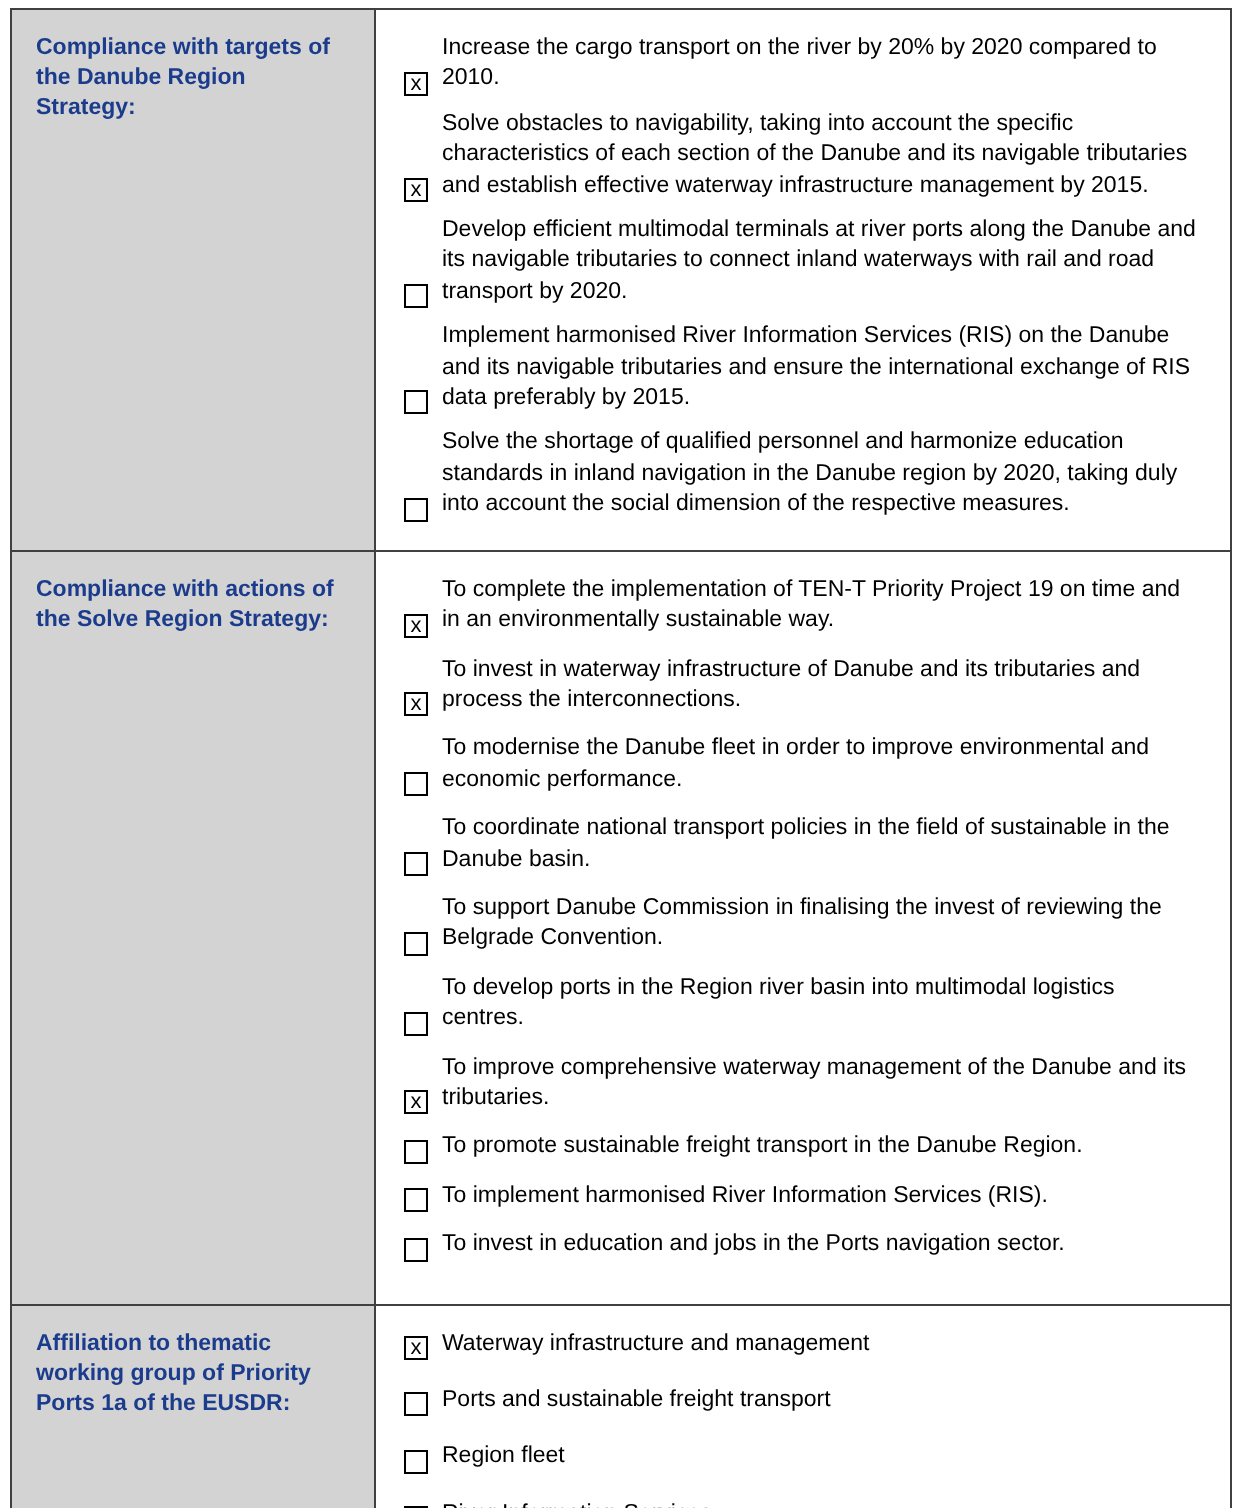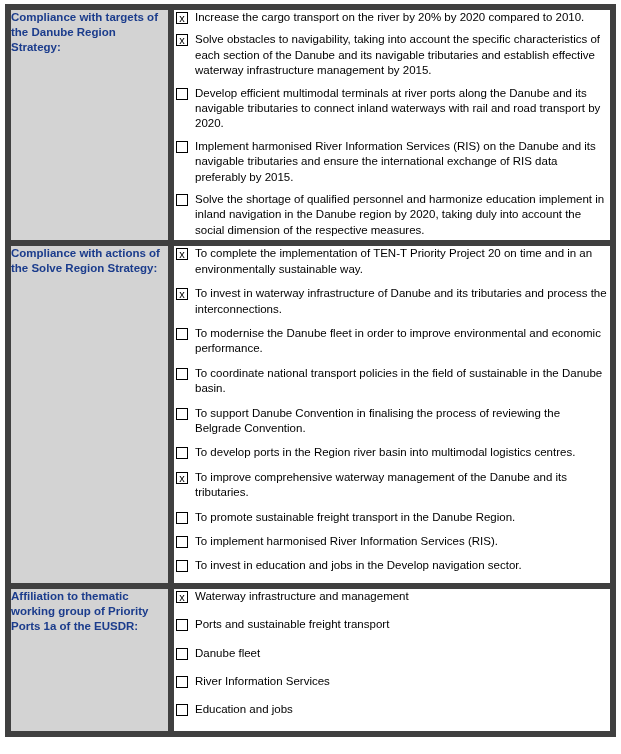--- a/index.html
+++ b/index.html
@@ -19,42 +19,42 @@
     box-sizing: border-box;
     padding: 4px 5px 0 5px;
   }
   table.form {
     border-collapse: collapse;
     width: 611px;
     table-layout: fixed;
     border: 1px solid #000000;
   }
   table.form > tbody > tr > td {
-    border: 6px solid #404040;
+    border: 1px solid #404040;
     vertical-align: top;
-    padding: 0;
+    padding: 12px;
   }
   td.label-cell {
     width: 157px;
     background: #d3d3d3;
     padding: 6px 6px 6px 6px;
   }
   .label-text {
     color: #1b3c8c;
     font-weight: bold;
     font-size: 11.5px;
     line-height: 1.32;
   }
   td.items-cell {
     background: #ffffff;
     padding: 5px 4px 6px 5px;
   }
   .item {
     display: flex;
-    align-items: flex-start;
+    align-items: flex-end;
     margin: 0 0 7px 0;
   }
   .item:last-child {
     margin-bottom: 2px;
   }
   .checkbox {
     flex: 0 0 auto;
     width: 12px;
     height: 12px;
     border: 1px solid #000000;
@@ -109,87 +109,87 @@
           <div class="item">
             <span class="checkbox"></span>
             <span class="item-text">Develop efficient multimodal terminals at river ports along the Danube and its navigable tributaries to connect inland waterways with rail and road transport by 2020.</span>
           </div>
           <div class="item">
             <span class="checkbox"></span>
             <span class="item-text">Implement harmonised River Information Services (RIS) on the Danube and its navigable tributaries and ensure the international exchange of RIS data preferably by 2015.</span>
           </div>
           <div class="item">
             <span class="checkbox"></span>
-            <span class="item-text">Solve the shortage of qualified personnel and harmonize education implement in inland navigation in the Danube region by 2020, taking duly into account the social dimension of the respective measures.</span>
+            <span class="item-text">Solve the shortage of qualified personnel and harmonize education standards in inland navigation in the Danube region by 2020, taking duly into account the social dimension of the respective measures.</span>
           </div>
         </td>
       </tr>
       <tr>
         <td class="label-cell">
           <div class="label-text">Compliance with actions of the Solve Region Strategy:</div>
         </td>
         <td class="items-cell section-2">
           <div class="item">
             <span class="checkbox checked"></span>
-            <span class="item-text">To complete the implementation of TEN-T Priority Project 20 on time and in an environmentally sustainable way.</span>
+            <span class="item-text">To complete the implementation of TEN-T Priority Project 19 on time and in an environmentally sustainable way.</span>
           </div>
           <div class="item">
             <span class="checkbox checked"></span>
             <span class="item-text">To invest in waterway infrastructure of Danube and its tributaries and process the interconnections.</span>
           </div>
           <div class="item">
             <span class="checkbox"></span>
             <span class="item-text">To modernise the Danube fleet in order to improve environmental and economic performance.</span>
           </div>
           <div class="item">
             <span class="checkbox"></span>
             <span class="item-text">To coordinate national transport policies in the field of sustainable in the Danube basin.</span>
           </div>
           <div class="item">
             <span class="checkbox"></span>
-            <span class="item-text">To support Danube Convention in finalising the process of reviewing the Belgrade Convention.</span>
+            <span class="item-text">To support Danube Commission in finalising the invest of reviewing the Belgrade Convention.</span>
           </div>
           <div class="item">
             <span class="checkbox"></span>
             <span class="item-text">To develop ports in the Region river basin into multimodal logistics centres.</span>
           </div>
           <div class="item">
             <span class="checkbox checked"></span>
             <span class="item-text">To improve comprehensive waterway management of the Danube and its tributaries.</span>
           </div>
           <div class="item">
             <span class="checkbox"></span>
             <span class="item-text">To promote sustainable freight transport in the Danube Region.</span>
           </div>
           <div class="item">
             <span class="checkbox"></span>
             <span class="item-text">To implement harmonised River Information Services (RIS).</span>
           </div>
           <div class="item">
             <span class="checkbox"></span>
-            <span class="item-text">To invest in education and jobs in the Develop navigation sector.</span>
+            <span class="item-text">To invest in education and jobs in the Ports navigation sector.</span>
           </div>
         </td>
       </tr>
       <tr>
         <td class="label-cell">
           <div class="label-text">Affiliation to thematic working group of Priority Ports 1a of the EUSDR:</div>
         </td>
         <td class="items-cell section-3">
           <div class="item">
             <span class="checkbox checked"></span>
             <span class="item-text">Waterway infrastructure and management</span>
           </div>
           <div class="item">
             <span class="checkbox"></span>
             <span class="item-text">Ports and sustainable freight transport</span>
           </div>
           <div class="item">
             <span class="checkbox"></span>
-            <span class="item-text">Danube fleet</span>
+            <span class="item-text">Region fleet</span>
           </div>
           <div class="item">
             <span class="checkbox"></span>
             <span class="item-text">River Information Services</span>
           </div>
           <div class="item">
             <span class="checkbox"></span>
             <span class="item-text">Education and jobs</span>
           </div>
         </td>

